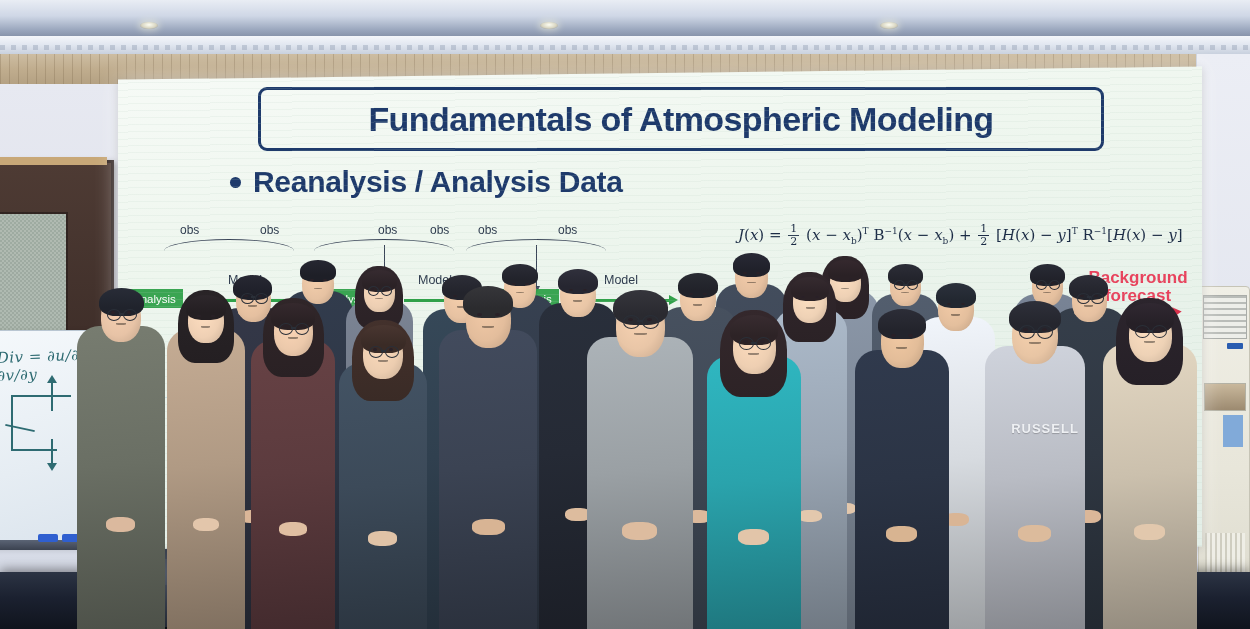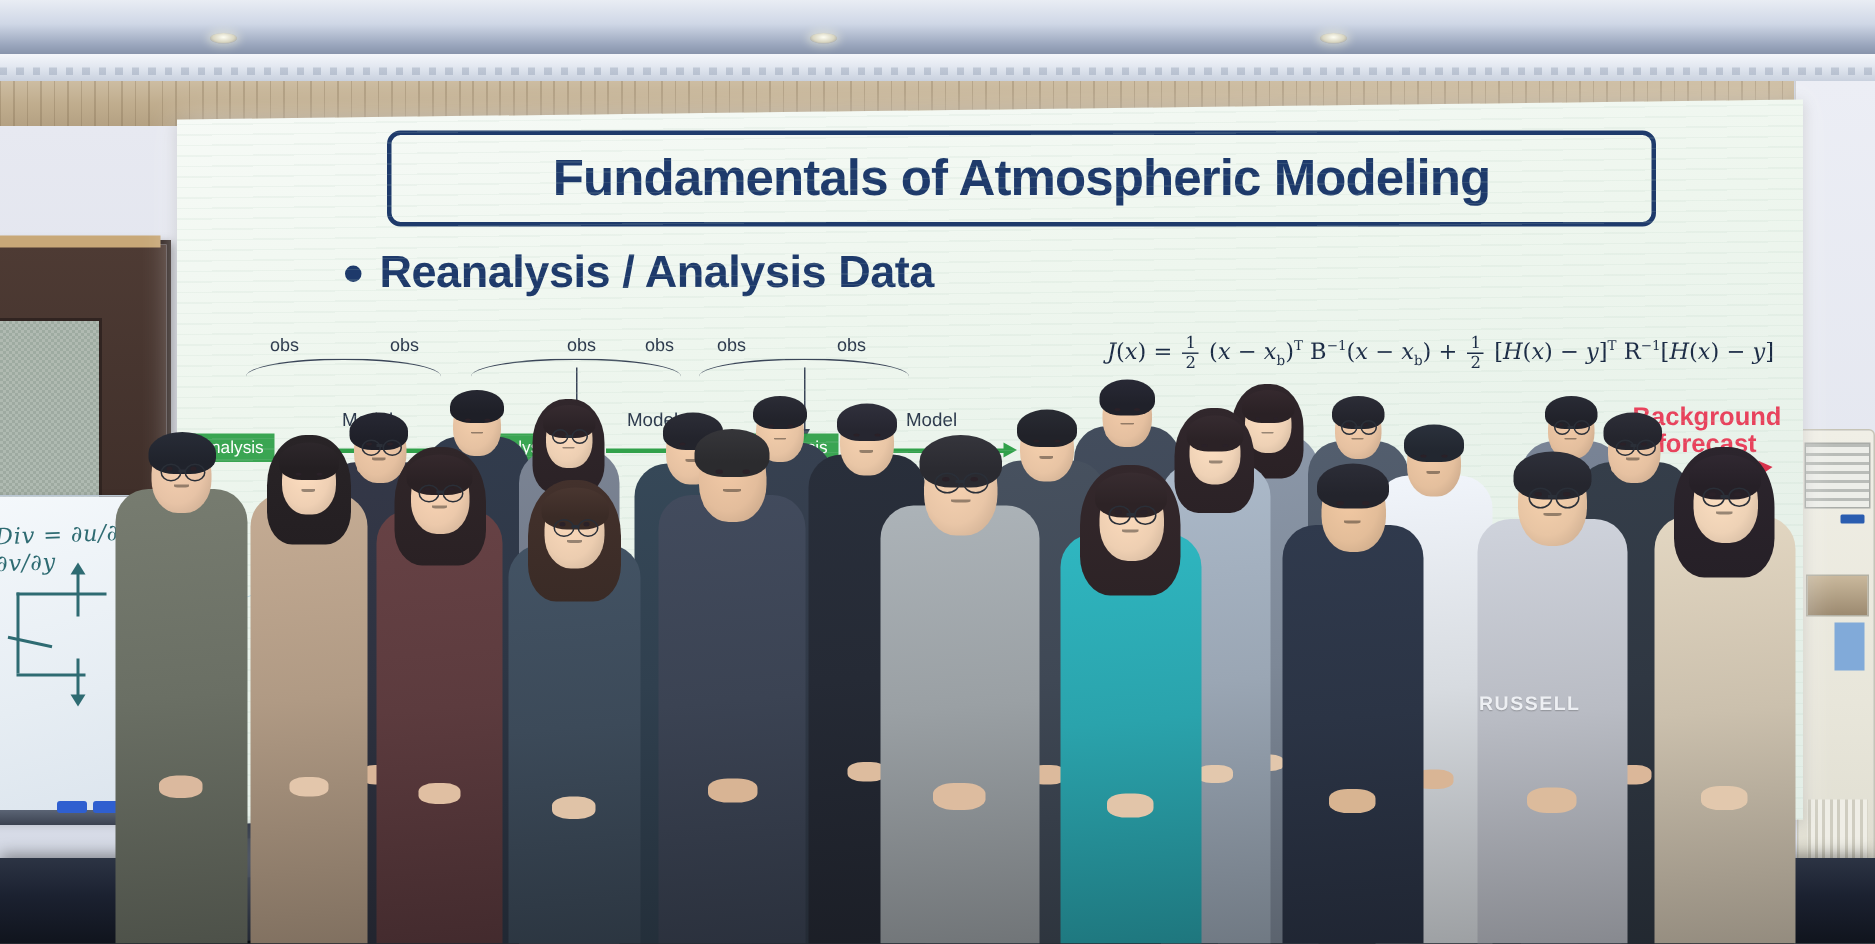--- a/index.html
+++ b/index.html
@@ -539,21 +539,21 @@
         <div class="neckline" style="left: 30px; top: 46px; width: 39px; height: 14px; background: rgb(213, 181, 151);"></div>
         <div class="hands" style="left: 32px; top: 227px; width: 33px; height: 17px; background: rgb(220, 187, 156);"></div>
         <div class="head" style="left: 26px; top: 8px; width: 46px; height: 58px; background: radial-gradient(at 42% 32%, rgb(248, 211, 175) 0%, rgb(232, 197, 164) 58%, rgb(195, 165, 138) 100%);"></div>
         <div class="hair" style="left: 23px; top: 3px; width: 52px; height: 32px; background: linear-gradient(rgb(46, 48, 58) 0%, rgb(37, 38, 46) 70%);"></div>
         <div style="position: absolute; left: 37px; top: 30px; width: 5px; height: 3px; border-radius: 50%; background: rgb(42, 33, 40);"></div>
         <div style="position: absolute; left: 56px; top: 30px; width: 5px; height: 3px; border-radius: 50%; background: rgb(42, 33, 40);"></div>
         <div style="position: absolute; left: 43px; top: 44px; width: 12px; height: 2px; border-radius: 0px 0px 40% 40%; background: rgb(148, 126, 105);"></div>
         <div class="glasses" style="left: 33px; top: 27px; width: 14px; height: 12px;"></div>
         <div class="glasses" style="left: 51px; top: 27px; width: 14px; height: 12px;"></div>
         <div class="gbridge" style="left: 46px; top: 32px; width: 6px;"></div>
-        <div class="hoodtxt" style="left: 0px; width: 118px; top: 123px; font-size: 13px; color: rgb(242, 244, 247); text-shadow: rgba(0, 0, 0, 0.25) 0px 1px 1px; margin-top: 40px;">RUSSELL</div>
+        <div class="hoodtxt" style="left: 0px; width: 118px; text-align: center; top: 123px; font-size: 13px; color: rgb(242, 244, 247); text-shadow: rgba(0, 0, 0, 0.25) 0px 1px 1px;">RUSSELL</div>
       </div>
       <div class="person" style="left: 1104px; top: 300px; width: 92px; height: 329px; z-index: 30;">
         <div class="body" style="left: -1px; top: 44px; width: 94px; height: 290px; background: linear-gradient(175deg, rgb(227, 215, 194) 0%, rgb(203, 192, 173) 45%, rgb(146, 138, 125) 100%);"></div>
         <div class="neckline" style="left: 28px; top: 43px; width: 36px; height: 13px; background: rgb(219, 193, 167);"></div>
         <div class="hands" style="left: 30px; top: 224px; width: 31px; height: 16px; background: rgb(226, 200, 173);"></div>
         <div class="hair-long" style="left: 12px; top: -2px; width: 67px; height: 87px; background: linear-gradient(rgb(44, 37, 45), rgb(38, 32, 39));"></div>
         <div class="head" style="left: 25px; top: 8px; width: 43px; height: 54px; background: radial-gradient(at 42% 32%, rgb(255, 225, 195) 0%, rgb(238, 210, 182) 58%, rgb(200, 176, 153) 100%);"></div>
         <div class="hair" style="left: 22px; top: 3px; width: 48px; height: 30px; background: linear-gradient(rgb(48, 40, 49) 0%, rgb(38, 32, 39) 70%);"></div>
         <div style="position: absolute; left: 35px; top: 28px; width: 5px; height: 3px; border-radius: 50%; background: rgb(42, 33, 40);"></div>
         <div style="position: absolute; left: 52px; top: 28px; width: 5px; height: 3px; border-radius: 50%; background: rgb(42, 33, 40);"></div>

